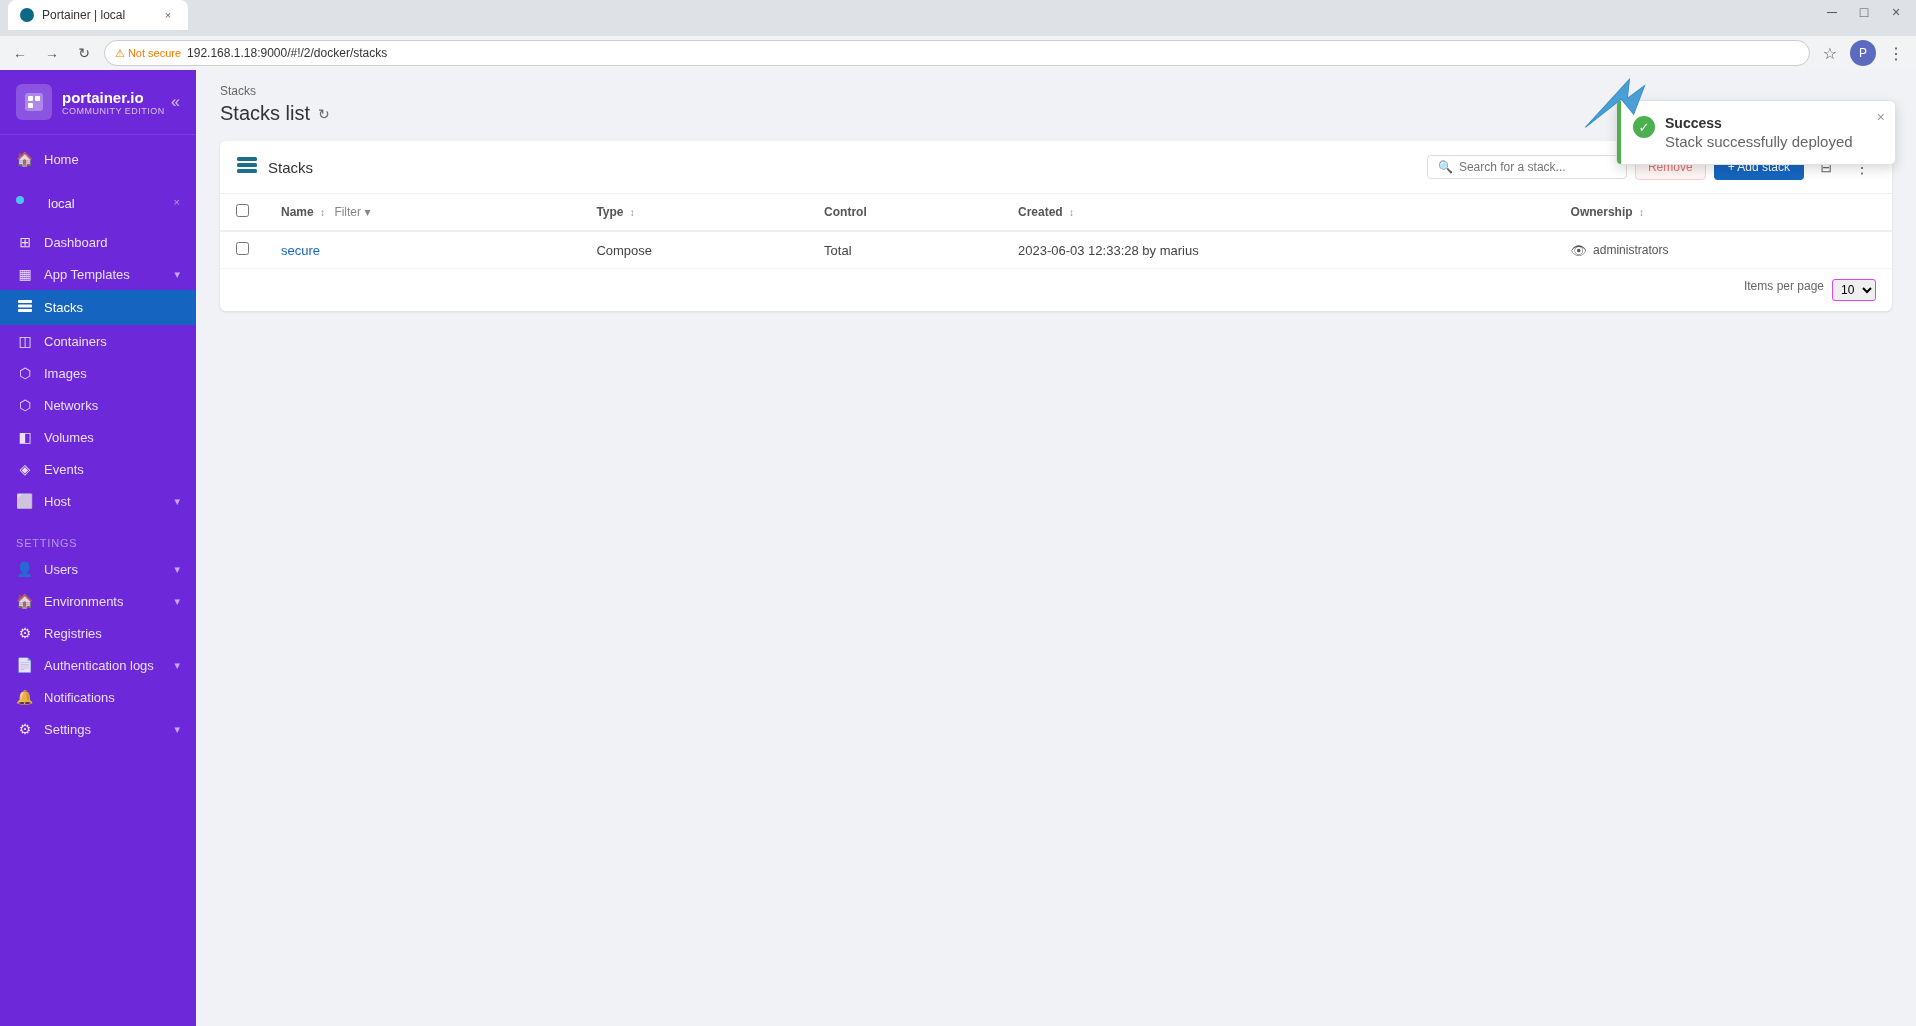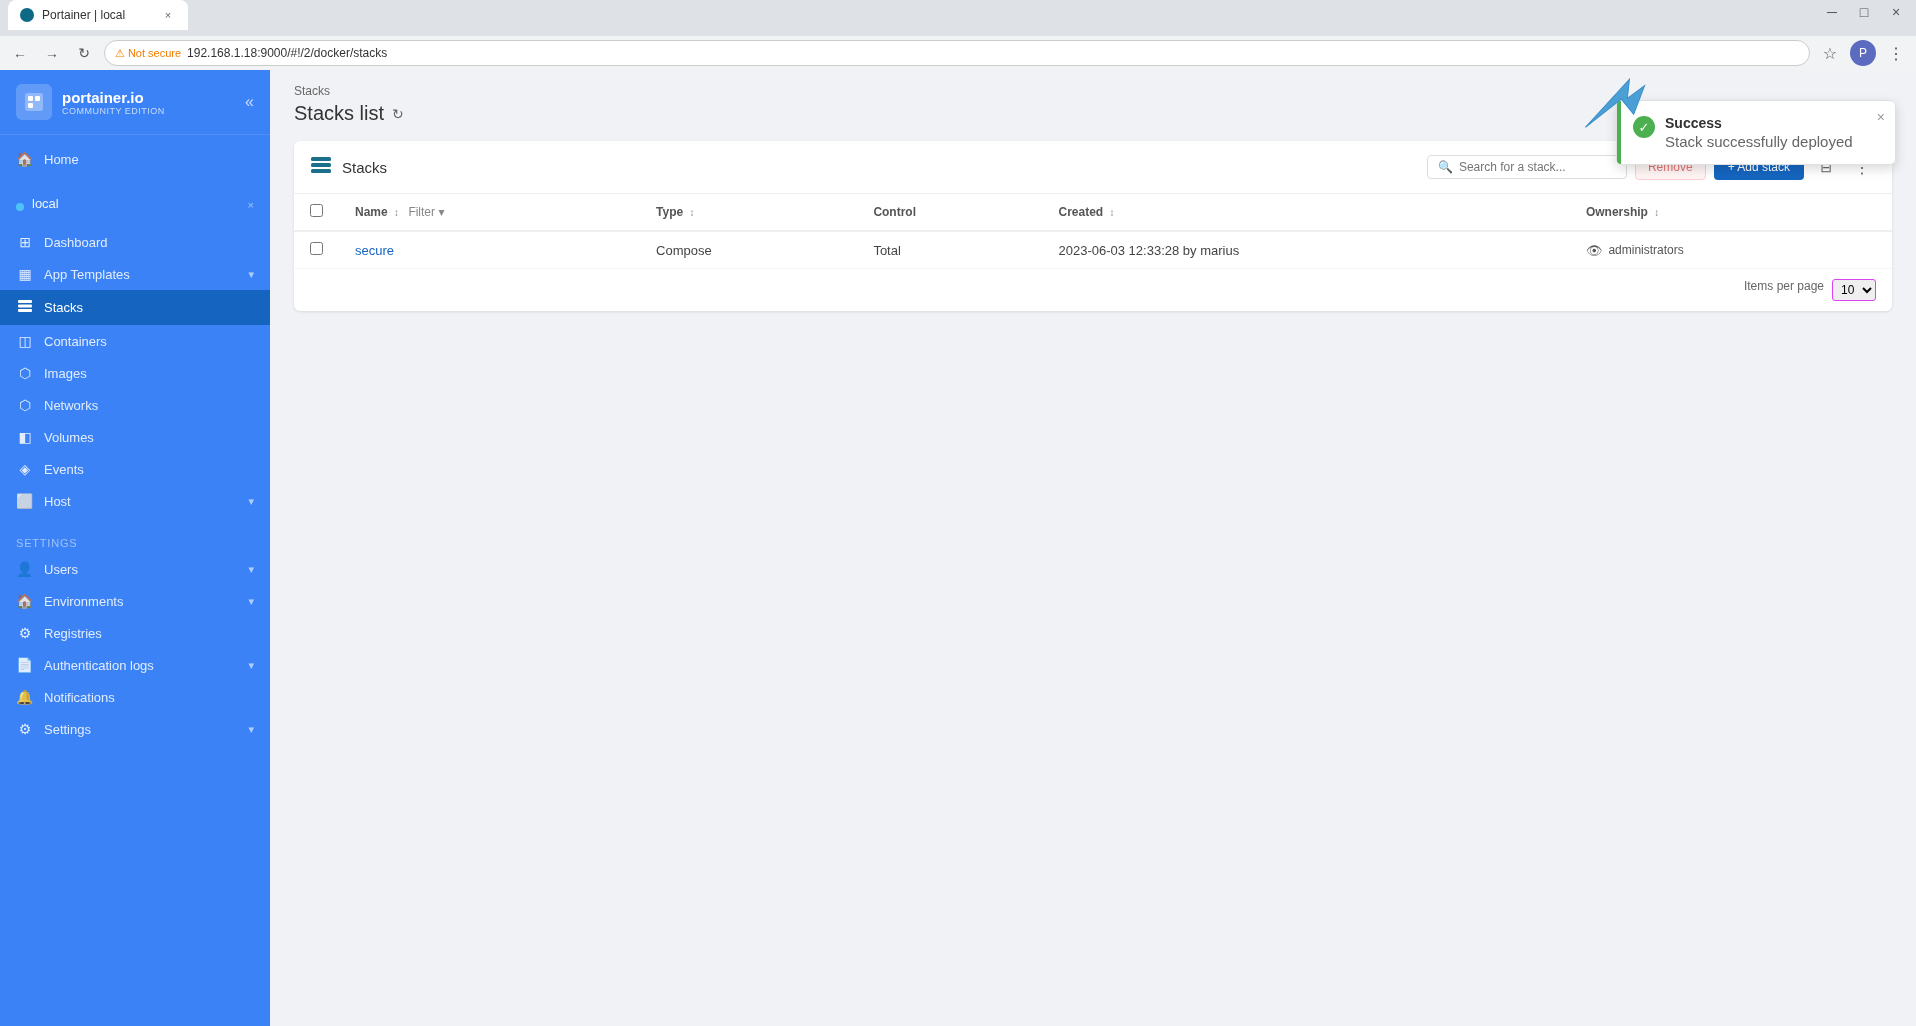--- a/index.html
+++ b/index.html
@@ -121,22 +121,22 @@
     }
 
     
     .app {
       display: flex;
       height: calc(100vh - 70px);
     }
 
     
     .sidebar {
-      width: 270px;
-      background: #3b82f6;
+      width: 196px;
+      background: #6d28d9;
       color: white;
       display: flex;
       flex-direction: column;
       overflow-y: auto;
       flex-shrink: 0;
     }
     .sidebar-brand {
       padding: 14px 16px;
       display: flex;
       align-items: center;
@@ -206,25 +206,25 @@
       margin-left: auto;
       font-size: 11px;
       color: rgba(255,255,255,0.6);
     }
 
     .env-section {
       padding: 6px 8px;
     }
     .env-item {
       display: flex;
-      align-items: flex-end;
+      align-items: flex-start;
       padding: 7px 8px;
       border-radius: 6px;
       cursor: pointer;
-      gap: 8px;
+      gap: 24px;
       color: rgba(255,255,255,0.9);
       font-size: 13px;
     }
     .env-dot {
       width: 8px;
       height: 8px;
       background: #4fc3f7;
       border-radius: 50%;
     }
     .env-close {

